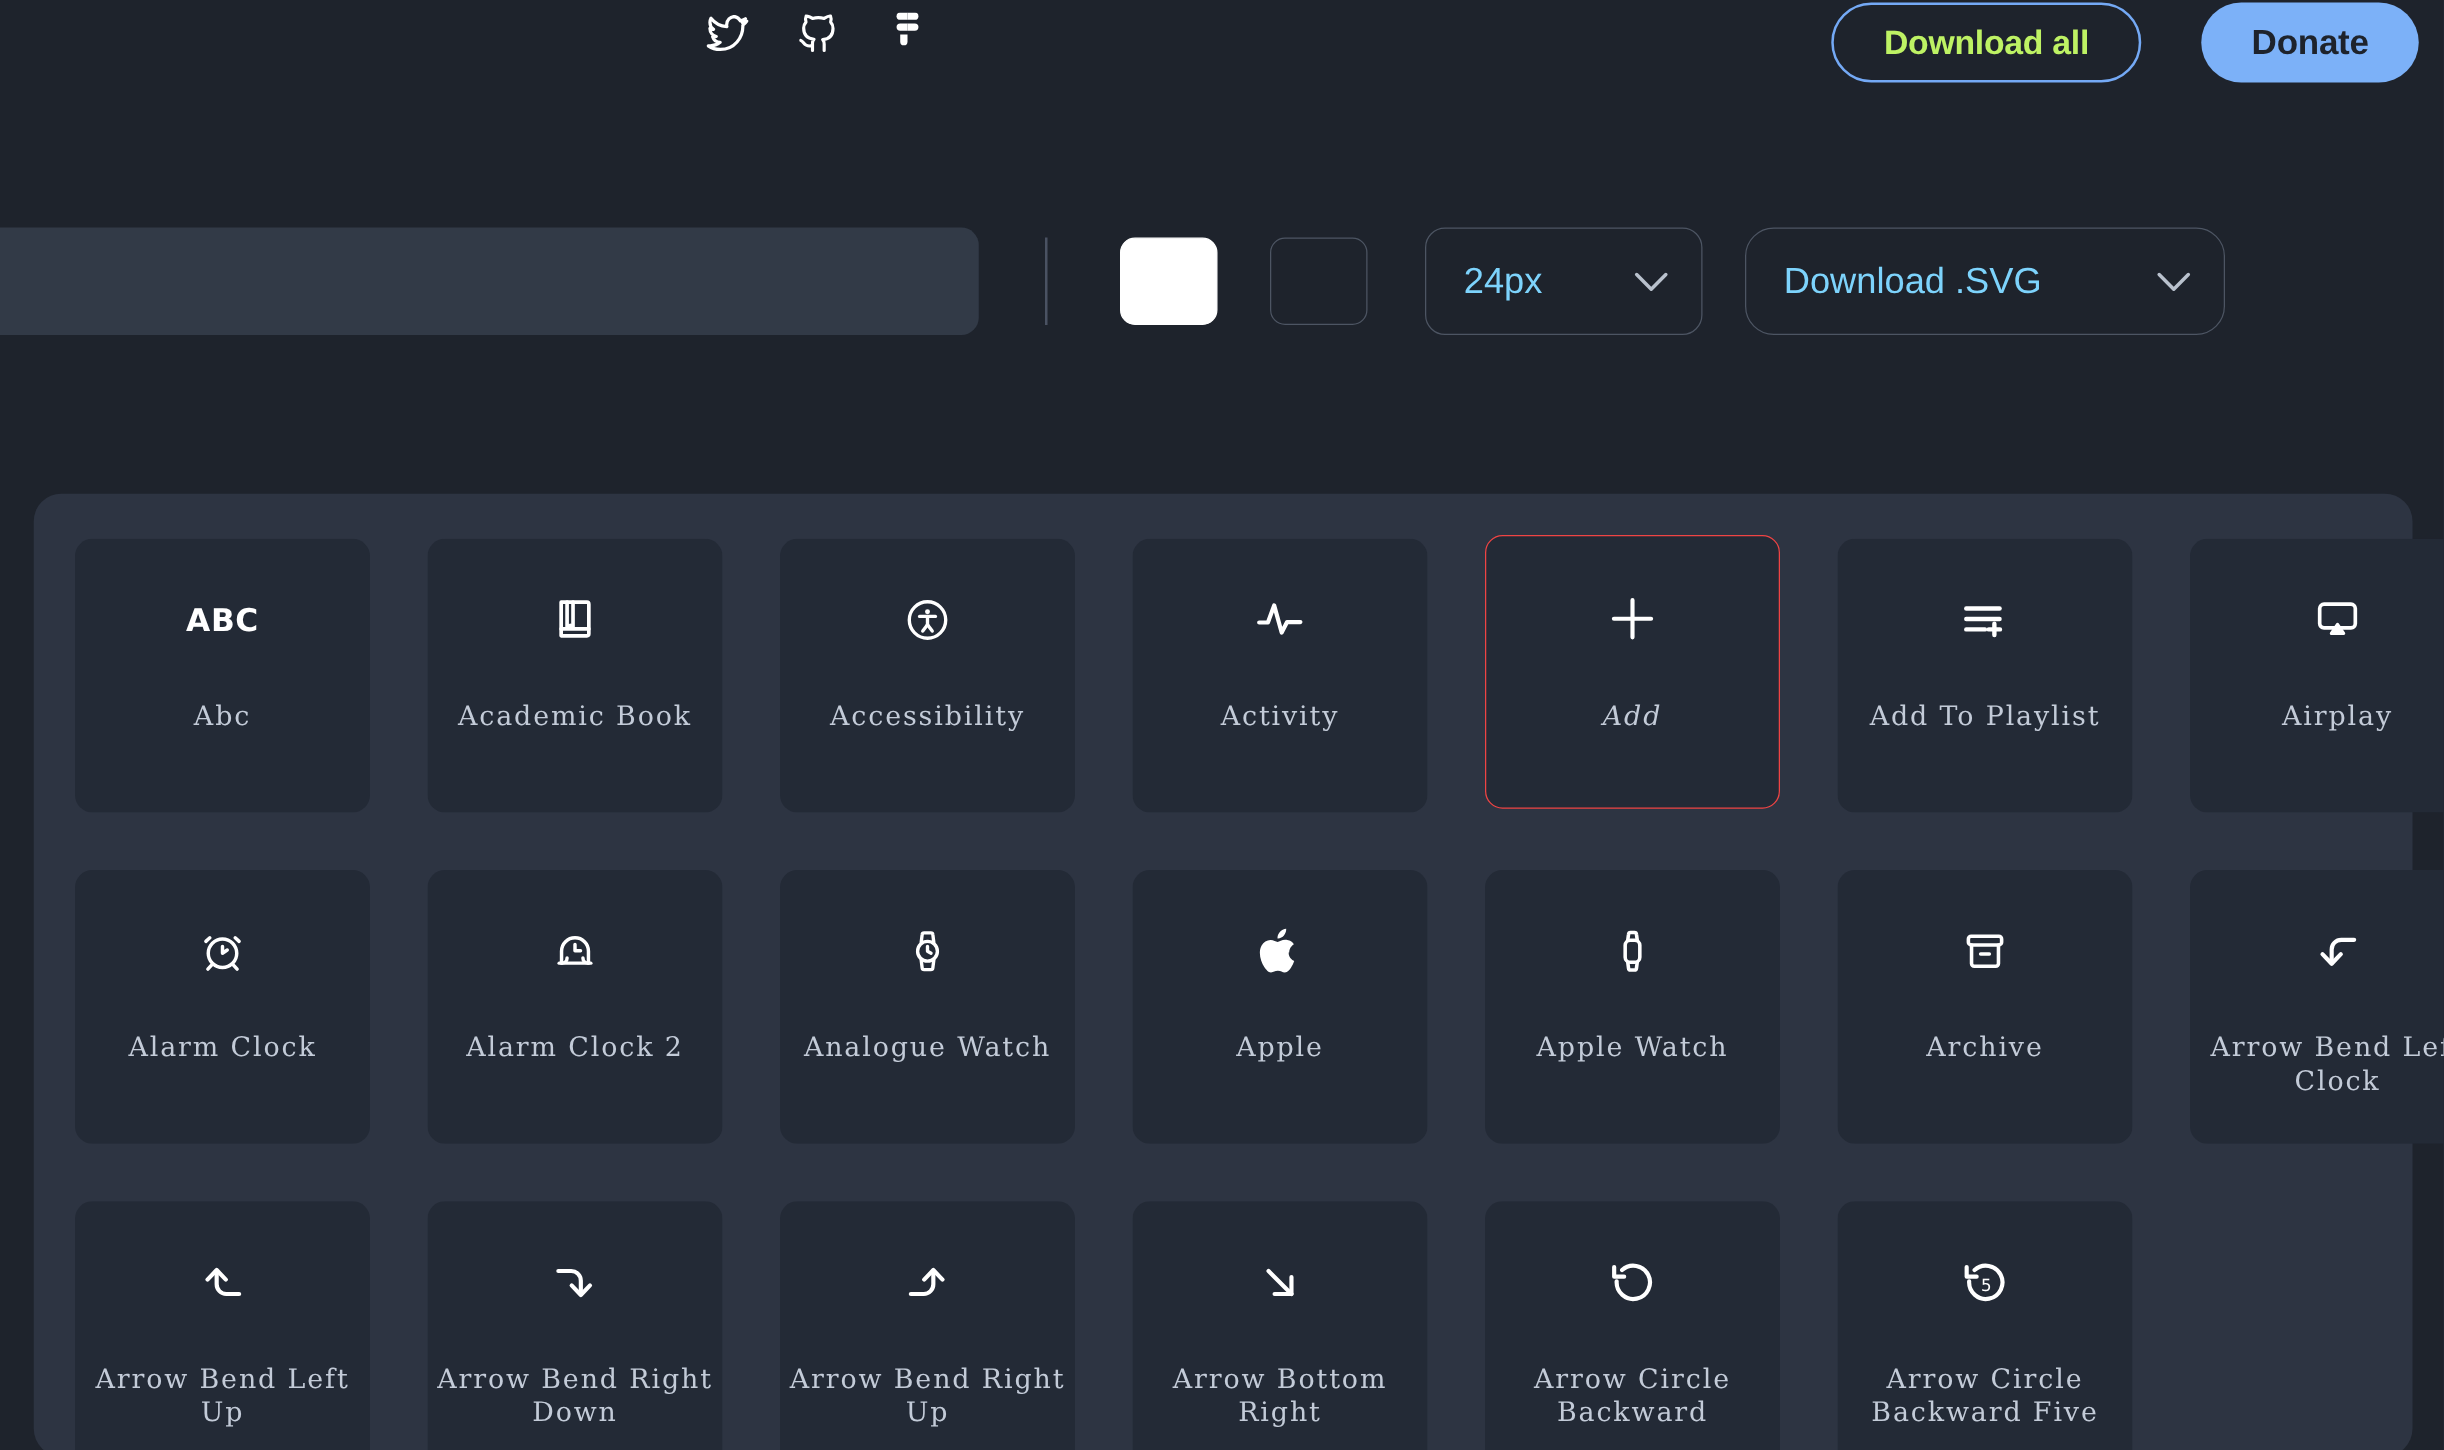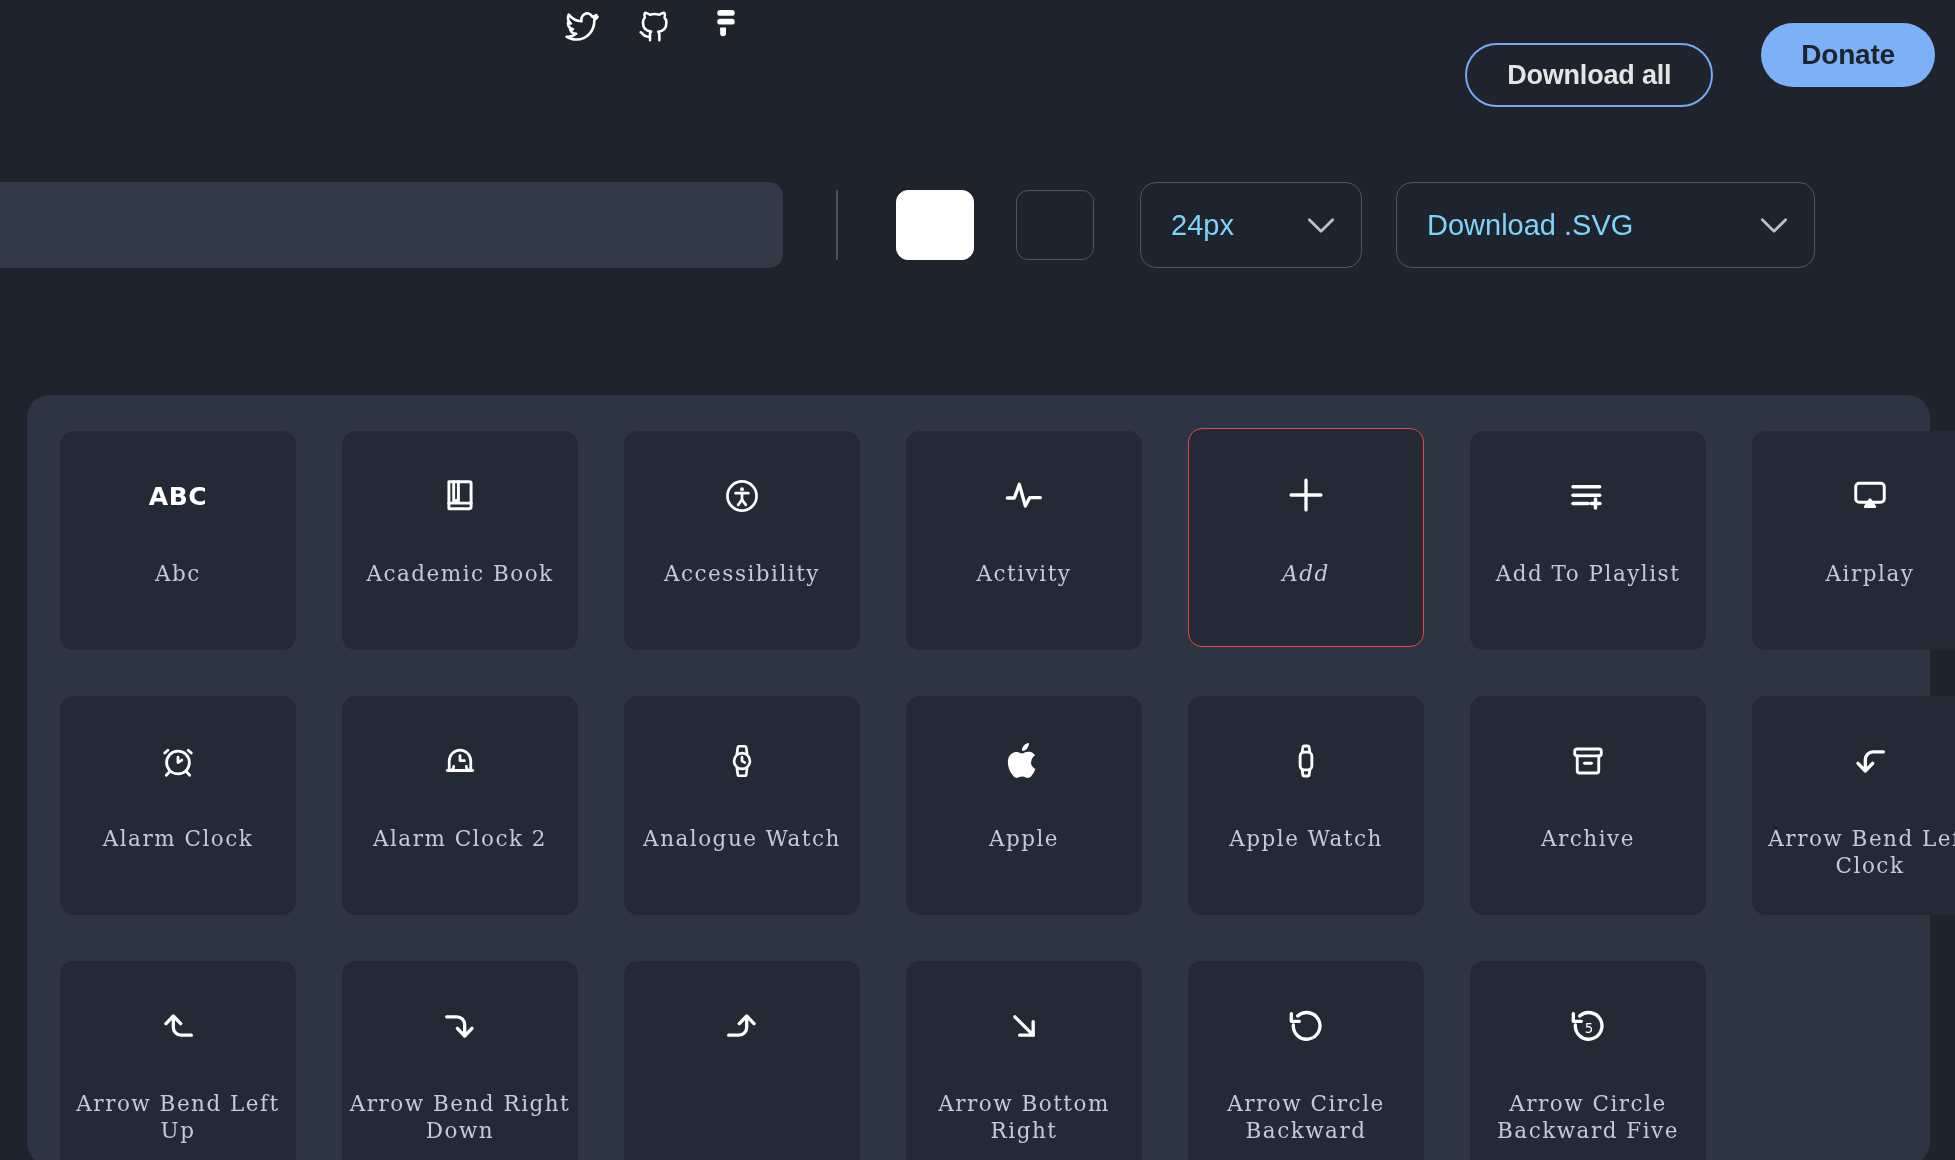--- a/index.html
+++ b/index.html
@@ -53,27 +53,26 @@
     align-items: center;
     gap: 48px;
   }
 
   .btn-download-all {
     height: 64px;
     padding: 0 40px;
     border-radius: 999px;
     border: 2px solid #74a9f5;
     background: transparent;
-    color: #e5e5e5;
+    color: #bef264;
     font-size: 27px;
     font-weight: bold;
     font-family: "Liberation Sans", sans-serif;
     cursor: pointer;
     letter-spacing: -0.2px;
-    margin-top: 41px;
   }
 
   .btn-donate {
     height: 64px;
     padding: 0 40px;
     border-radius: 999px;
     border: none;
     background: #7cb1f8;
     color: #1e232c;
     font-size: 28px;
@@ -153,21 +152,21 @@
   }
   .select-box .sel-label {
     font-size: 29px;
     color: #7dd3fc;
     font-family: "Liberation Sans", sans-serif;
     white-space: nowrap;
   }
   .select-box .chev { margin-left: 28px; display:flex; }
 
   .select-size { left: 1140px; width: 222px; }
-  .select-format { left: 1396px; width: 419px; }
+  .select-format { left: 1396px; width: 384px; border-radius: 23px; }
 
   
   .panel {
     position: absolute;
     left: 27px;
     top: 395px;
     width: 1903px;
     height: 770px;
     background: #2d3442;
     border-radius: 22px;
@@ -448,20 +447,21 @@
         </div>
         <div class="label">Arrow Bend Right Down</div>
       </div>
       <div class="card">
         <div class="glyph">
           <svg width="40" height="40" viewBox="0 0 24 24" fill="none" stroke="#ffffff" stroke-width="2" stroke-linecap="round" stroke-linejoin="round">
             <path d="M4 17.5h6.2a4.6 4.6 0 0 0 4.6-4.6V6.5"></path>
             <path d="M10.4 10.6L14.8 6l4.4 4.6"></path>
           </svg>
         </div>
+        <div class="label">Arrow Bend Right Up</div>
       </div>
       <div class="card">
         <div class="glyph">
           <svg width="40" height="40" viewBox="0 0 24 24" fill="none" stroke="#ffffff" stroke-width="2" stroke-linecap="round" stroke-linejoin="round">
             <path d="M6.5 6.5l11 11"></path>
             <path d="M17.5 9.4v8.1h-8.1"></path>
           </svg>
         </div>
         <div class="label">Arrow Bottom Right</div>
       </div>

